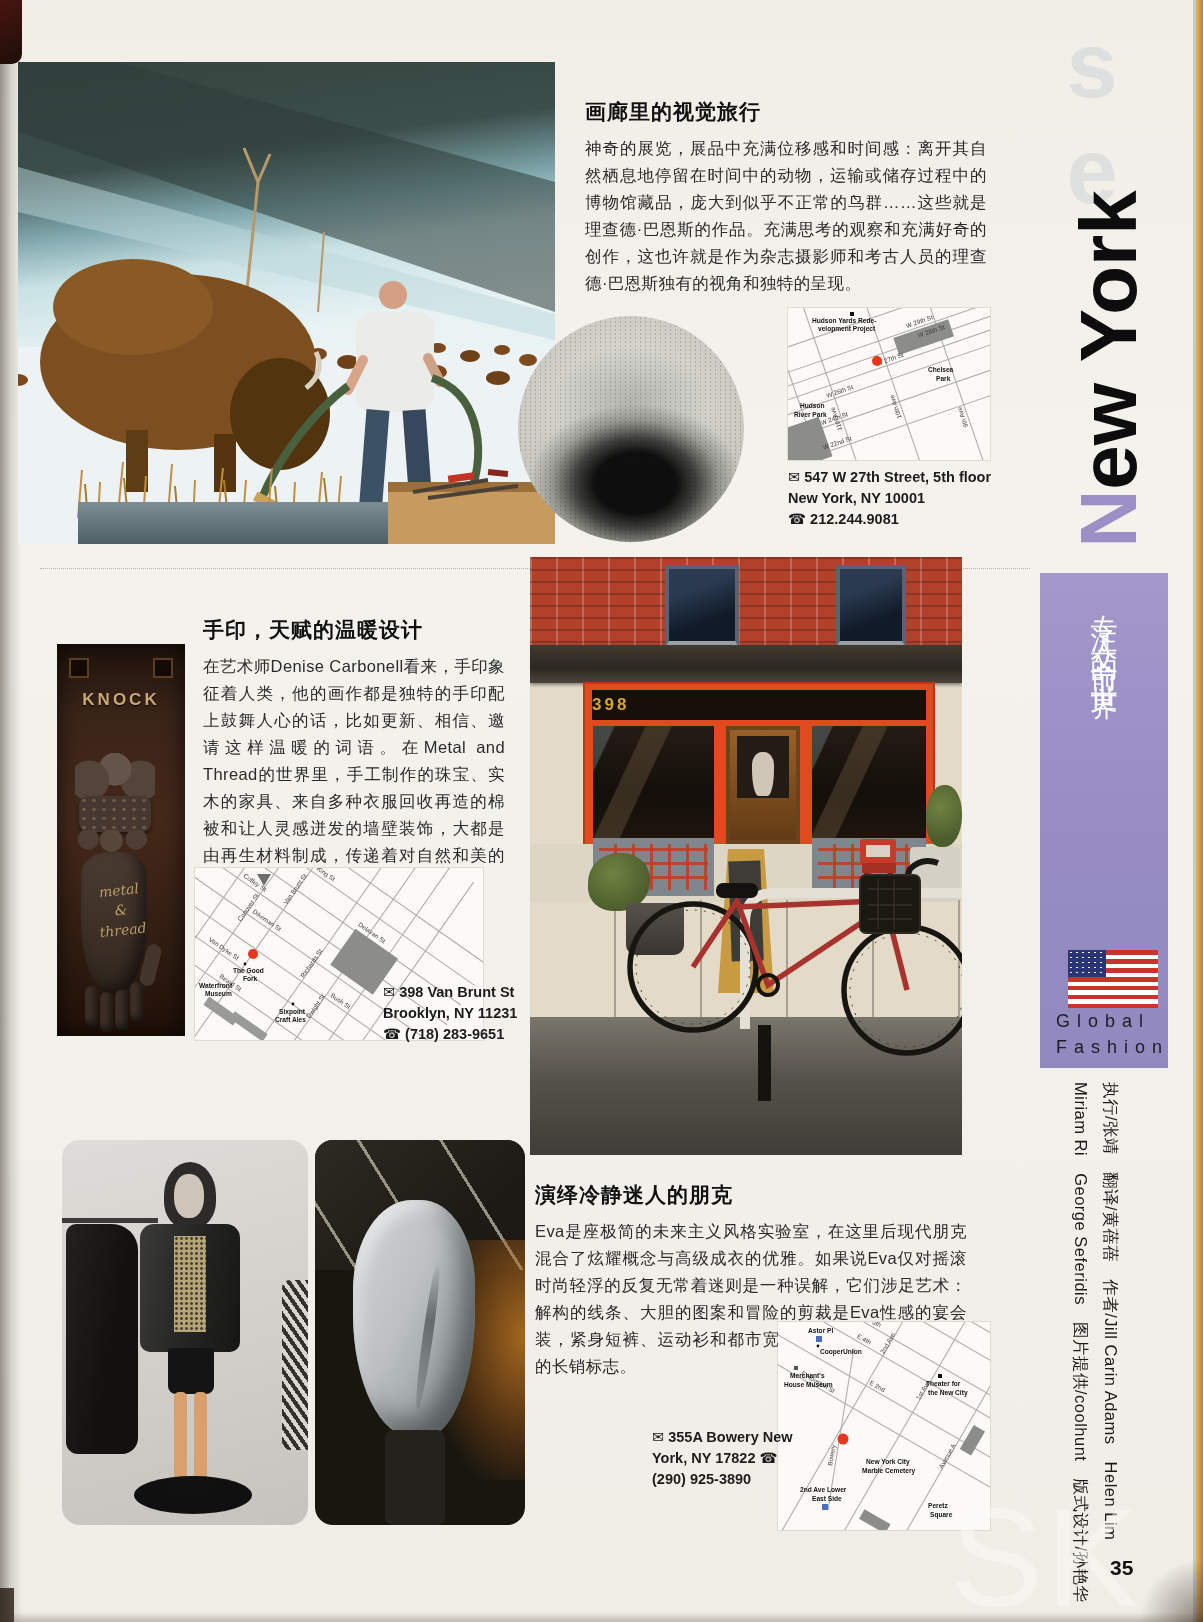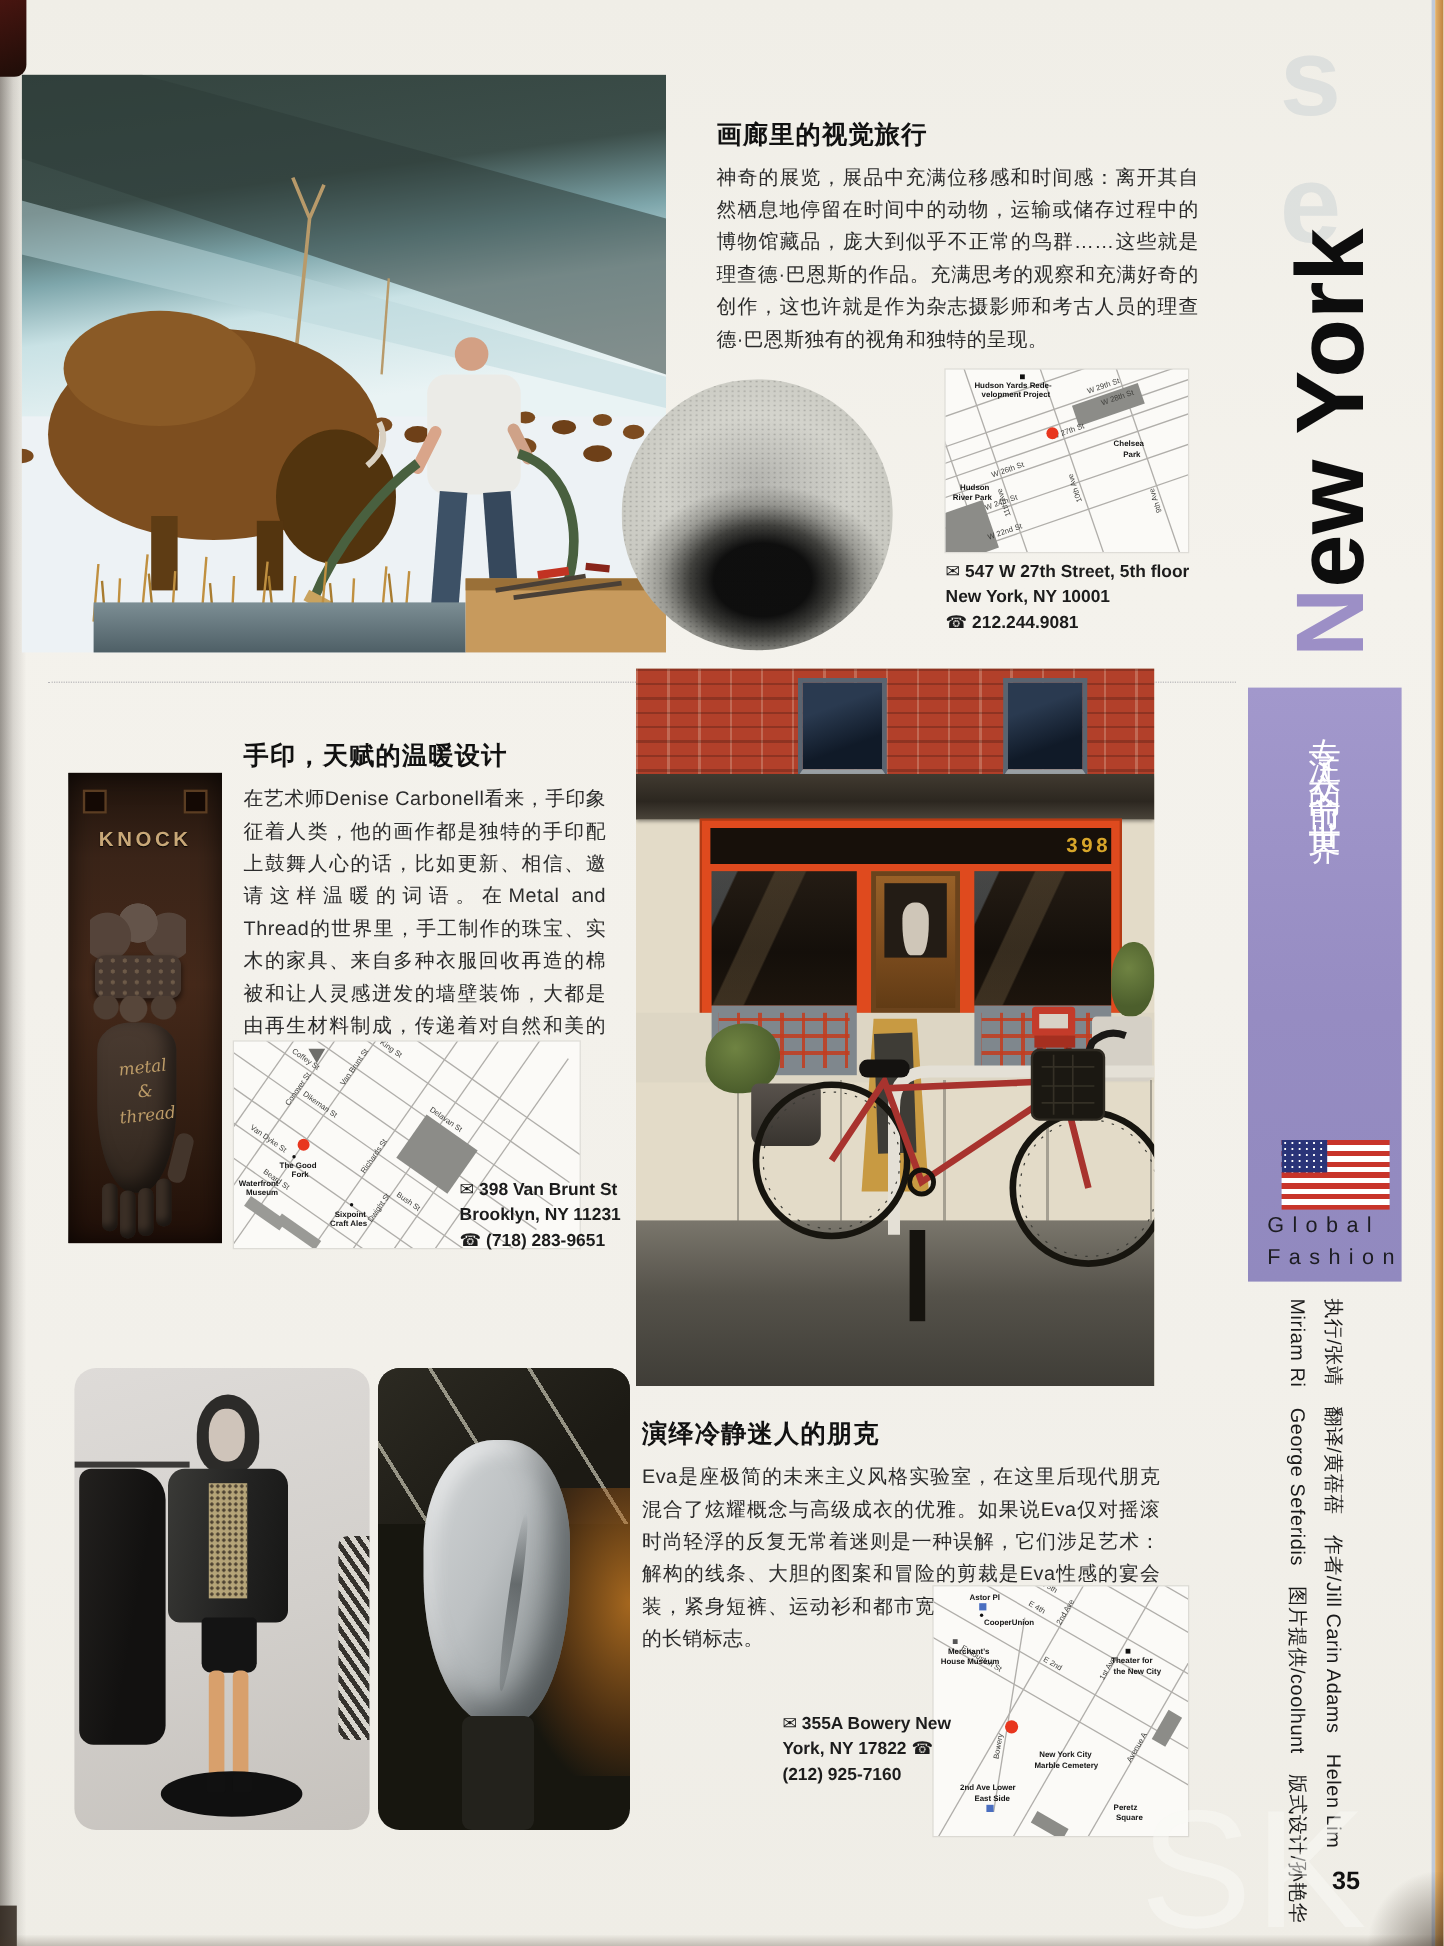--- a/index.html
+++ b/index.html
@@ -79,21 +79,21 @@
   
   .store{left:530px;top:557px;width:432px;height:598px;background:#e3dbc8;}
   .store .brick{position:absolute;left:0;top:0;width:432px;height:88px;background-color:#b2402a;
     background-image:repeating-linear-gradient(to bottom,rgba(0,0,0,.20) 0 2px,transparent 2px 12px),
                      repeating-linear-gradient(to right,rgba(235,215,195,.28) 0 2px,transparent 2px 26px);}
   .store .win-u{position:absolute;top:8px;height:72px;background:linear-gradient(160deg,#2a3a50 30%,#101a28 70%);border:4px solid #5a6470;border-bottom:6px solid #9aa0a4;}
   .store .cornice{position:absolute;left:0;top:88px;width:432px;height:38px;
     background:linear-gradient(180deg,#413a30,#2c2720 60%,#4a443a);box-shadow:0 2px 3px rgba(0,0,0,.4);}
   .store .frame{position:absolute;left:55px;top:127px;width:348px;height:160px;background:#df4a1e;box-shadow:0 0 0 2px #b33a14;}
   .store .transom{position:absolute;left:62px;top:133px;width:334px;height:30px;background:#17100a;
-    display:flex;align-items:center;justify-content:flex-end;}
+    display:flex;align-items:center;justify-content:flex-start;}
   .store .num398{color:#d8a62a;font-size:17px;font-weight:bold;letter-spacing:3px;}
   .store .pane{position:absolute;top:169px;height:112px;background:
       linear-gradient(115deg,rgba(150,170,185,.30) 0 12%,transparent 13% 30%,rgba(120,100,70,.35) 31% 45%,transparent 46%),
       linear-gradient(180deg,#241c14 0%,#140f0a 60%,#1d150d 100%);}
   .store .door{position:absolute;left:196px;top:169px;width:74px;height:118px;
     background:linear-gradient(180deg,#9a6228,#7c4c1e 55%,#5f3a14);box-shadow:inset 0 0 0 4px #6b431c;}
   .store .door .glass{position:absolute;left:11px;top:10px;width:52px;height:62px;background:#231c15;}
   .store .door .figure{position:absolute;left:26px;top:26px;width:22px;height:44px;border-radius:45% 45% 30% 30%/30% 30% 60% 60%;background:#cfc6b8;}
   .store .panel{position:absolute;top:281px;height:58px;background:#7f878d;}
   .store .panel .pat{position:absolute;inset:6px;
@@ -236,21 +236,21 @@
       <rect x="430" y="412" width="26" height="7" fill="#c23322" transform="rotate(-8 443 415)"></rect>
       <rect x="470" y="408" width="20" height="6" fill="#88251a" transform="rotate(6 480 411)"></rect>
     </g>
   </svg>
 </div>
 
 <div class="abs photo-birds">
   <div class="speckle"></div>
 </div>
 
-<div class="abs article" style="left:585px;top:98px;width:402px;margin-left:12px;">
+<div class="abs article" style="left:585px;top:98px;width:402px;">
   <h2>画廊里的视觉旅行</h2>
   <p>神奇的展览，展品中充满位移感和时间感：离开其自然栖息地停留在时间中的动物，运输或储存过程中的博物馆藏品，庞大到似乎不正常的鸟群……这些就是理查德·巴恩斯的作品。充满思考的观察和充满好奇的创作，这也许就是作为杂志摄影师和考古人员的理查德·巴恩斯独有的视角和独特的呈现。</p>
 </div>
 
 <div class="abs map" style="left:788px;top:308px;width:202px;height:152px;">
   <svg width="202" height="152" viewBox="0 0 202 152">
     <g transform="rotate(-19 101 76)">
       <line x1="-40" y1="8" x2="240" y2="8"></line>
         <line x1="-40" y1="32" x2="240" y2="32"></line>
       <line x1="-40" y1="45" x2="240" y2="45"></line>
@@ -526,17 +526,17 @@
     <rect x="188" y="104" width="13" height="28" fill="#8c8c88" transform="rotate(30 194 118)"></rect>
     <rect x="82" y="194" width="30" height="11" fill="#8c8c88" transform="rotate(30 97 199)"></rect>
     <circle cx="65" cy="117" r="5.5" fill="#e8361e"></circle>
   </svg>
 </div>
 
 <div class="abs address" style="left:652px;top:1427px;width:152px;">
   <span class="icon">✉</span>
   <span>355A Bowery New York, NY 17822</span>
   <span class="icon">☎</span><br>
-  <span>(212) 925-7160</span>
+  <span>(290) 925-3890</span>
 </div>
 
 <div class="abs watermark">SK</div>
 <div class="abs pagenum">35</div>
 
 </body></html>

